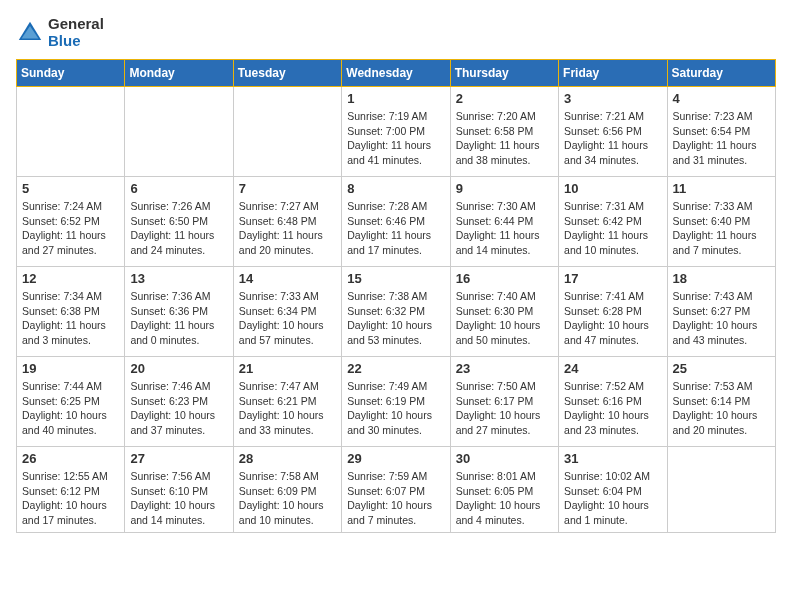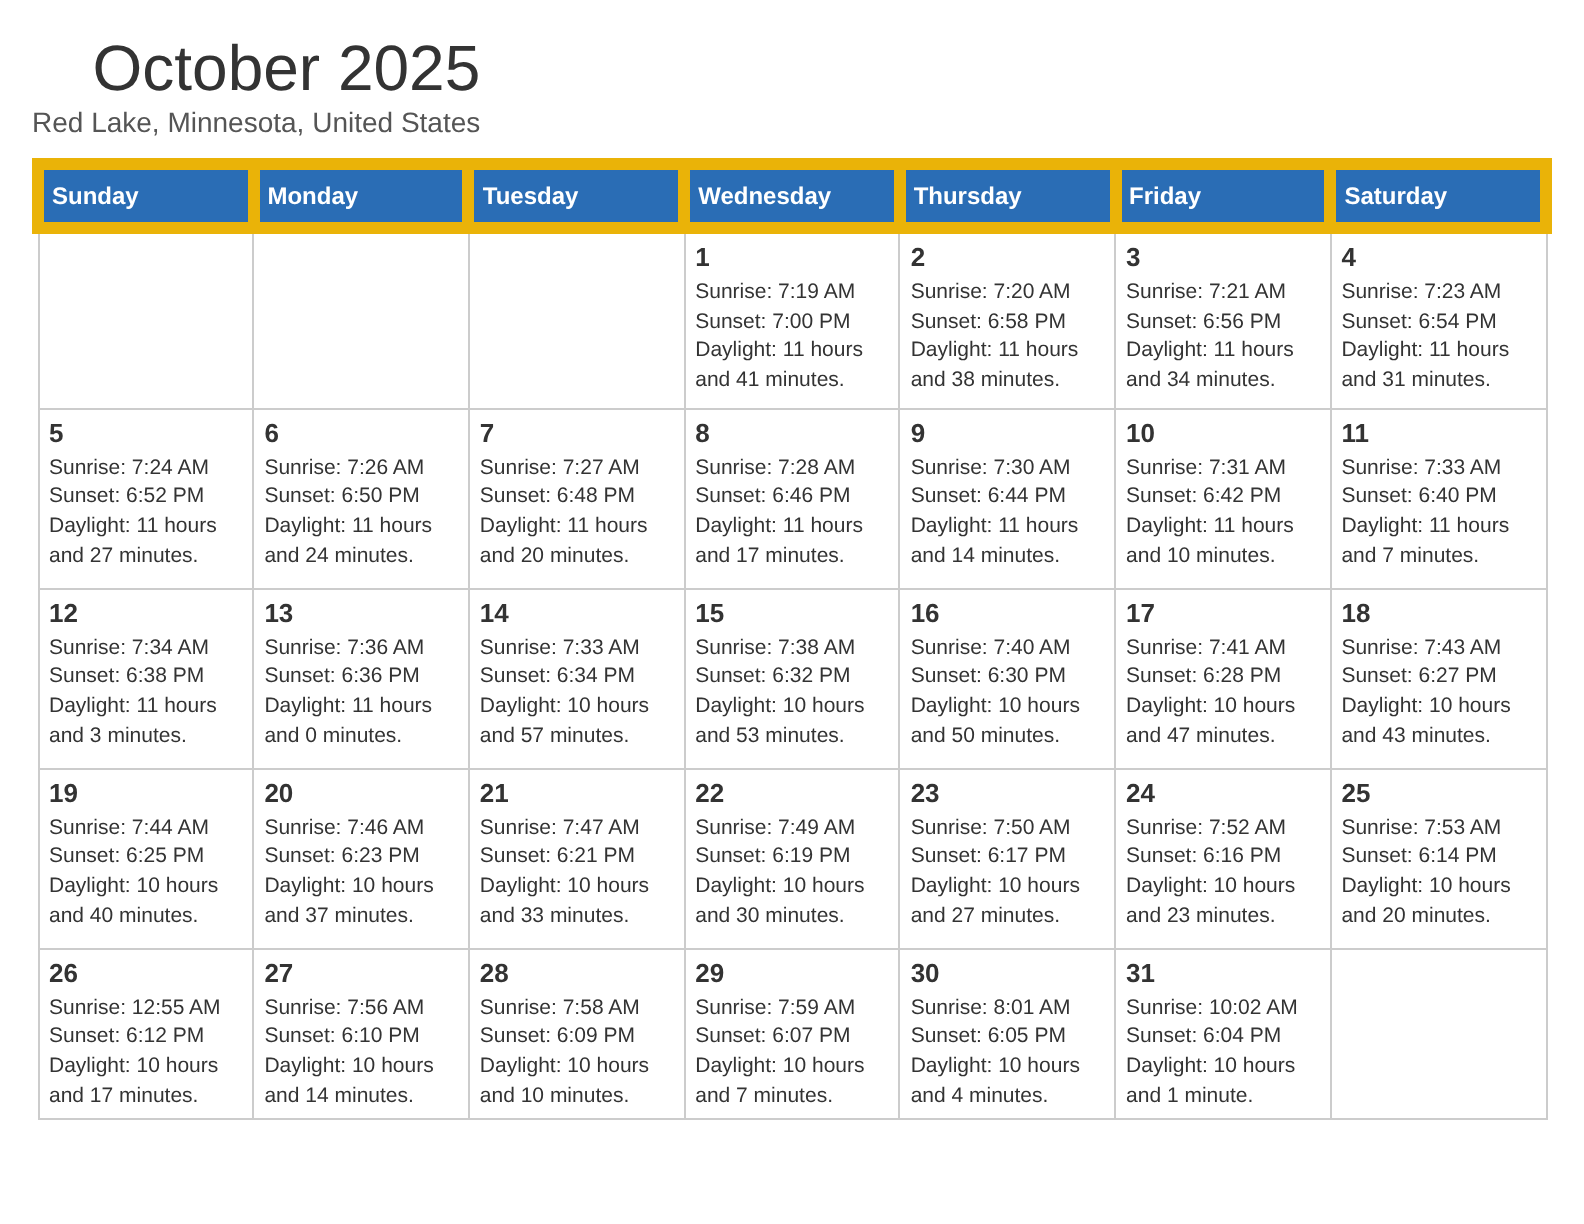--- a/index.html
+++ b/index.html
@@ -56,21 +56,21 @@
       width: 100%;
       border-collapse: collapse;
       font-size: 11px;
     }
     .calendar th {
       background-color: #2a6db5;
       color: #fff;
       padding: 6px 4px;
       text-align: left;
       font-size: 12px;
-      border: 6px solid #eab308;
+      border: 1px solid #eab308;
     }
     .calendar td {
       border: 1px solid #ccc;
       vertical-align: top;
       padding: 4px 5px;
       width: calc(100% / 7);
       height: 90px;
     }
     .day-num {
       font-size: 13px;
@@ -88,23 +88,29 @@
       background: #fff;
     }
     .last-row td {
       height: 80px;
     }
   </style>
 </head>
 <body>
 
 <div class="header">
-  <div class="title-block">
-    <div class="month-title">October 2025</div>
-    <div class="subtitle">Red Lake, Minnesota, United States</div>
+  <div class="logo">
+    <svg class="logo-icon" viewBox="0 0 40 40" xmlns="http://www.w3.org/2000/svg">
+      <polygon points="20,4 36,30 4,30" fill="#1a6bb5"></polygon>
+      <polygon points="20,10 32,28 8,28" fill="#5a9fd4"></polygon>
+    </svg>
+    <div class="logo-text">
+      <span class="logo-general">General</span>
+      <span class="logo-blue">Blue</span>
+    </div>
   </div>
 </div>
 
 <table class="calendar">
   <thead>
     <tr>
     <th>Sunday</th>
         <th>Monday</th>
         <th>Tuesday</th>
         <th>Wednesday</th>

